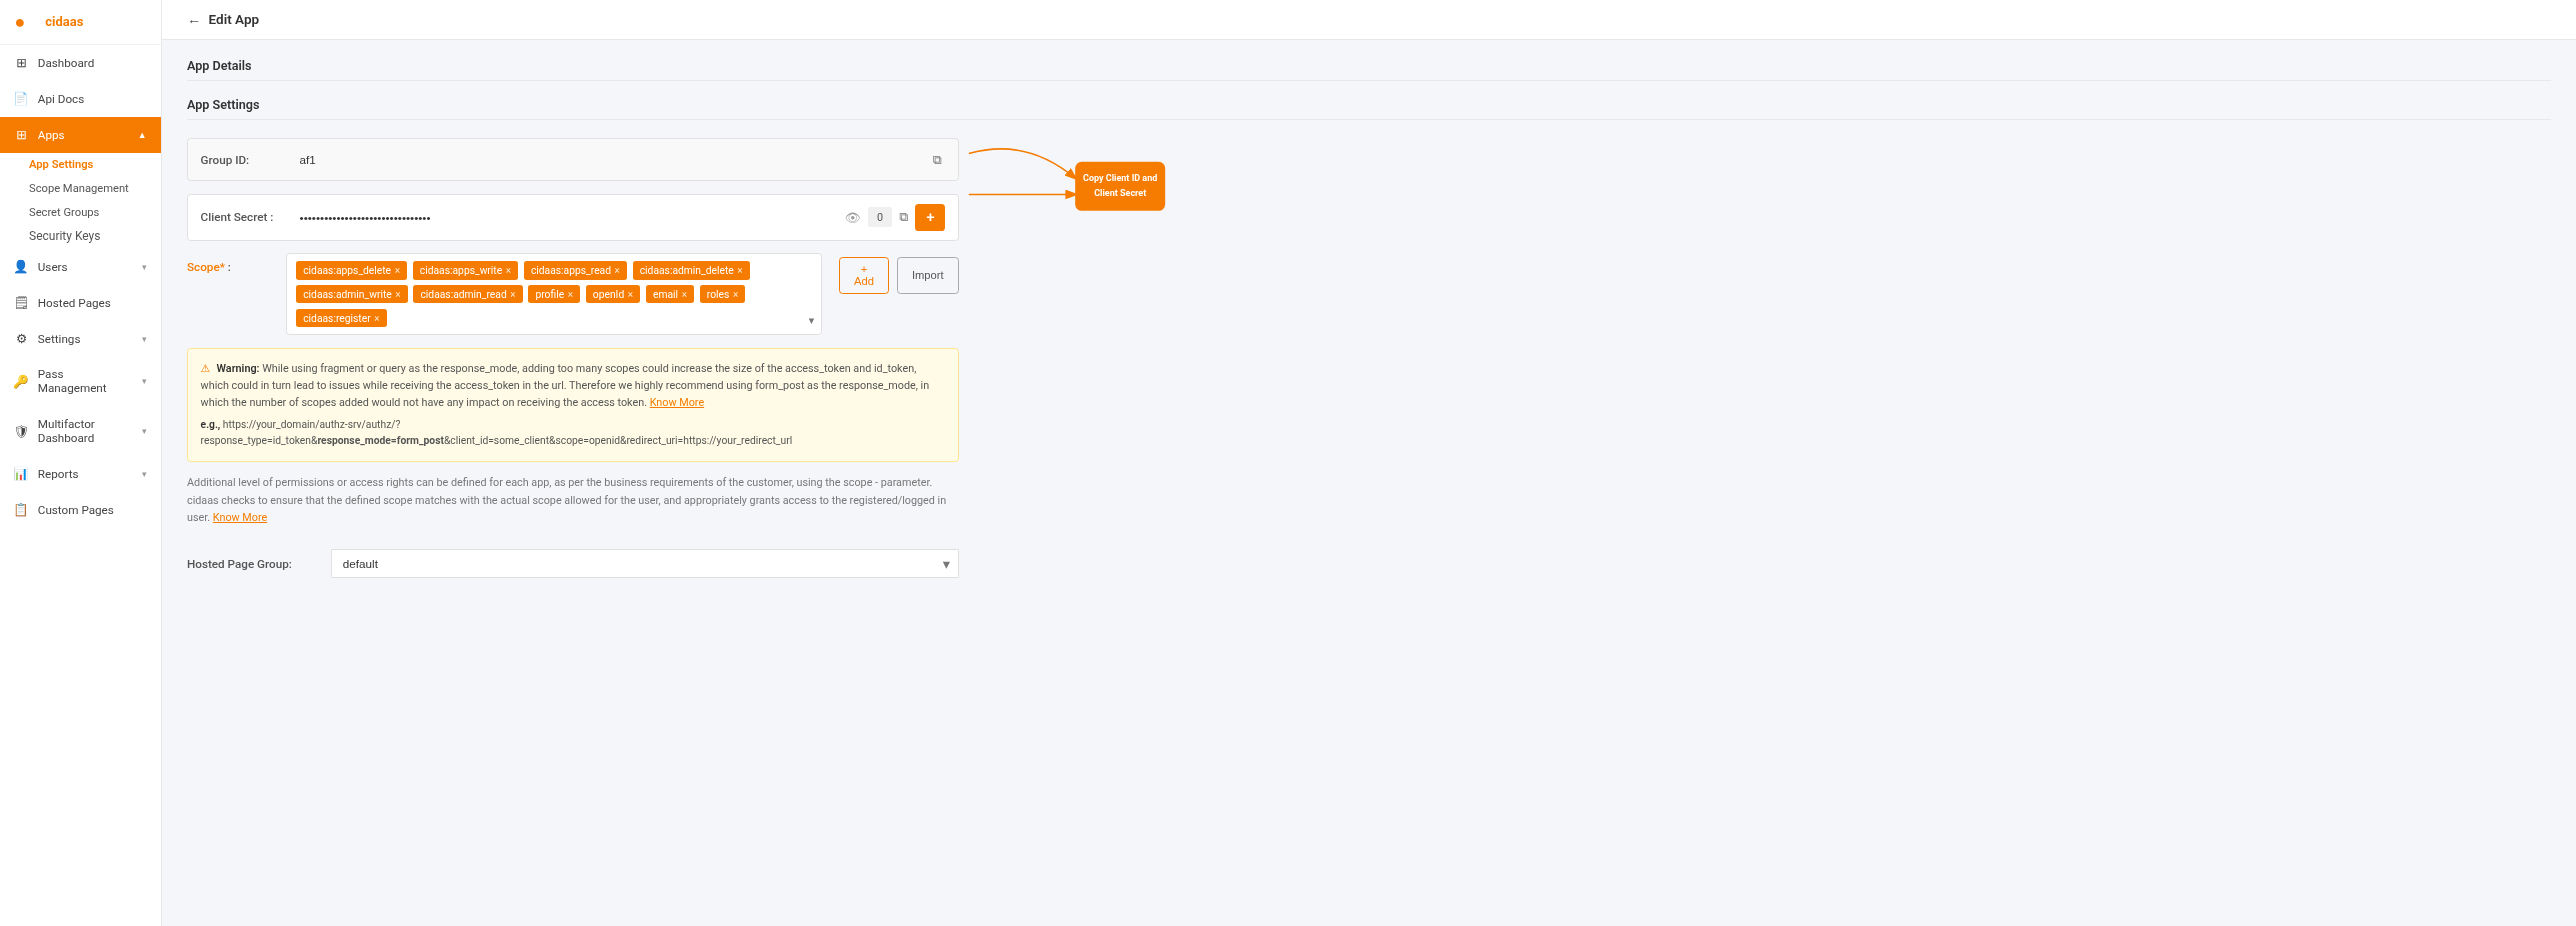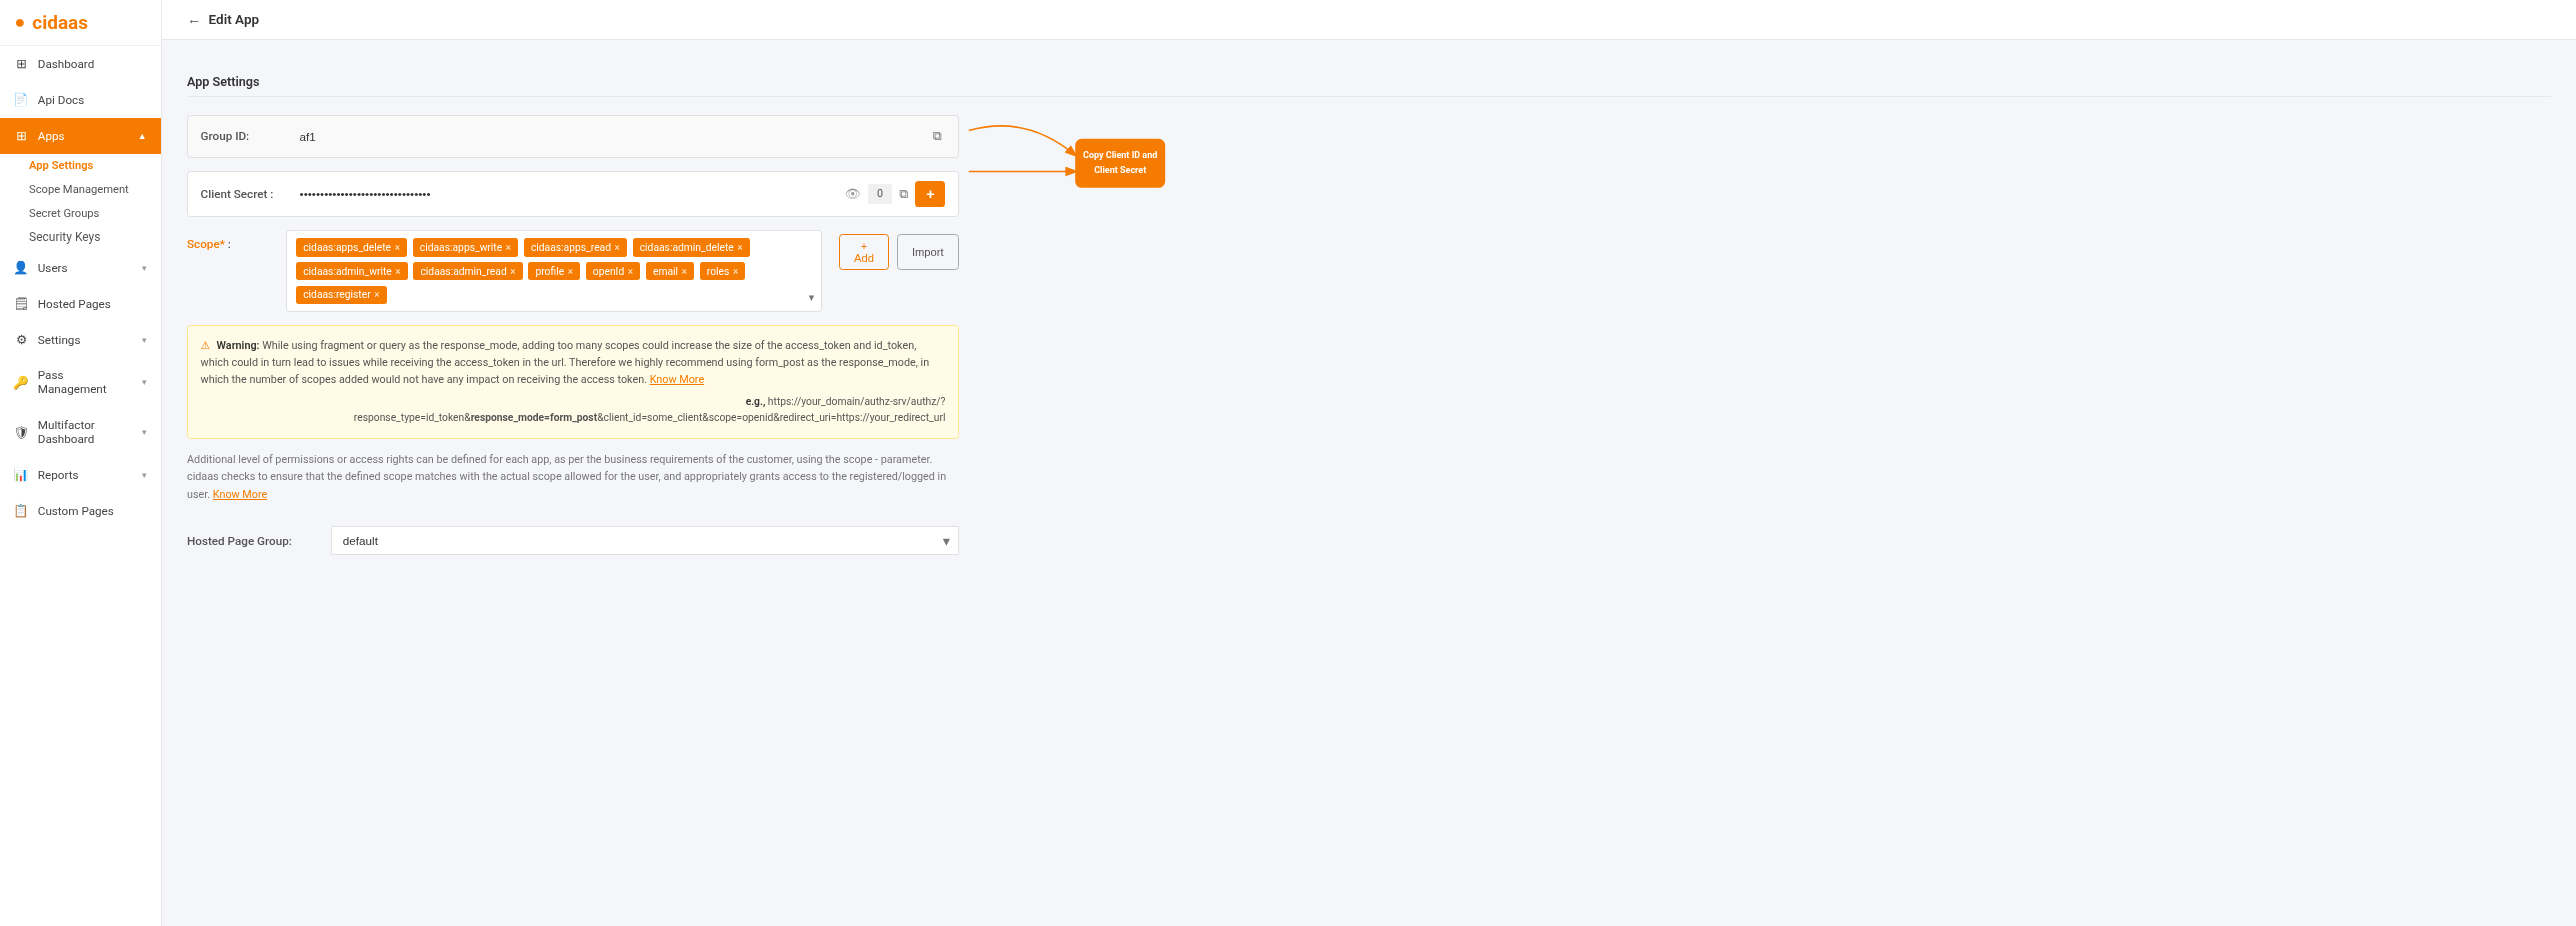--- a/index.html
+++ b/index.html
@@ -54,21 +54,21 @@
     .scope-chevron { position: absolute; right: 7.2px; bottom: 7.2px; color: #777; font-size: 10.8px; }
     .scope-actions { display: flex; gap: 7.2px; margin-left: 9px; padding-top: 3.6px; }
     .btn-add { background: transparent; border: 1.3px solid #f57c00; color: #f57c00; border-radius: 3.6px; padding: 5.4px 14.4px; font-size: 11.2px; cursor: pointer; font-weight: 500; }
     .btn-import { background: transparent; border: 1.3px solid #aaa; color: #555; border-radius: 3.6px; padding: 5.4px 14.4px; font-size: 11.2px; cursor: pointer; }
 
     
     .warning-box { background: #fffbe6; border: 0.9px solid #ffe58f; border-radius: 3.6px; padding: 10.8px 12.6px; margin-bottom: 12.6px; font-size: 10.8px; color: #555; line-height: 1.6; }
     .warning-icon { color: #f57c00; margin-right: 3.6px; }
     .warning-bold { font-weight: 600; color: #333; }
     .warning-link { color: #f57c00; text-decoration: underline; cursor: pointer; }
-    .eg-text { margin-top: 5.4px; font-size: 10.3px; text-align: right; }
+    .eg-text { margin-top: 5.4px; font-size: 10.3px; }
 
     .info-text { font-size: 10.8px; color: #777; margin-bottom: 23px; line-height: 1.6; }
     .info-link { color: #f57c00; text-decoration: underline; cursor: pointer; }
 
     
     .hosted-row { display: flex; align-items: center; }
     .hosted-label { font-size: 11.7px; color: #555; width: 144px; flex-shrink: 0; font-weight: 500; }
     .hosted-select-wrapper { flex: 1; position: relative; }
     .hosted-select-wrapper select { width: 100%; border: 0.9px solid #e0e0e0; border-radius: 1px; padding: 7.2px 10.8px; font-size: 11.7px; color: #333; background: #fff; appearance: none; cursor: pointer; outline: none; }
     .hosted-chevron { position: absolute; right: 9px; top: 50%; transform: translateY(-50%); color: #777; pointer-events: none; }
@@ -76,21 +76,21 @@
     .form-wrapper { position: relative; max-width: 772px; }
 
     svg.annotation-svg { position: absolute; top: 0; right: -198px; width: 234px; height: 198px; overflow: visible; pointer-events: none; }
   </style>
 </head>
 <body>
 
 <nav class="sidebar">
   <div class="sidebar-logo">
     <span style="color:#f57c00;font-size:18px;font-weight:800;">●</span>
-    <span style="color:#f57c00;font-size:19px;font-weight:700;margin-left:7px;">cidaas</span>
+    <span style="color:#f57c00;font-size:13px;font-weight:700;margin-left:20px;">cidaas</span>
   </div>
 
   <div class="sidebar-item">
     <span class="sidebar-icon">⊞</span>
     <span class="sidebar-item-label">Dashboard</span>
   </div>
   <div class="sidebar-item">
     <span class="sidebar-icon">📄</span>
     <span class="sidebar-item-label">Api Docs</span>
   </div>
@@ -139,20 +139,21 @@
   </div>
 </nav>
 
 <div class="main">
   <div class="page-header">
     <span class="back-arrow">←</span>
     <span class="page-title">Edit App</span>
   </div>
 
   <div class="content-area">
+    <div class="section-title">App Details</div>
     <div class="app-settings-title">App Settings</div>
 
     <div class="form-wrapper">
 
       <div class="field-row">
         <span class="field-label">Group ID:</span>
         <input class="field-input" type="text" value="af1" readonly="" style="background: transparent; border: none; outline: none; font-size: 11.7px; color: rgb(51, 51, 51); flex: 1 1 0%;">
         <span class="field-copy-btn" title="Copy">⧉</span>
       </div>
 

